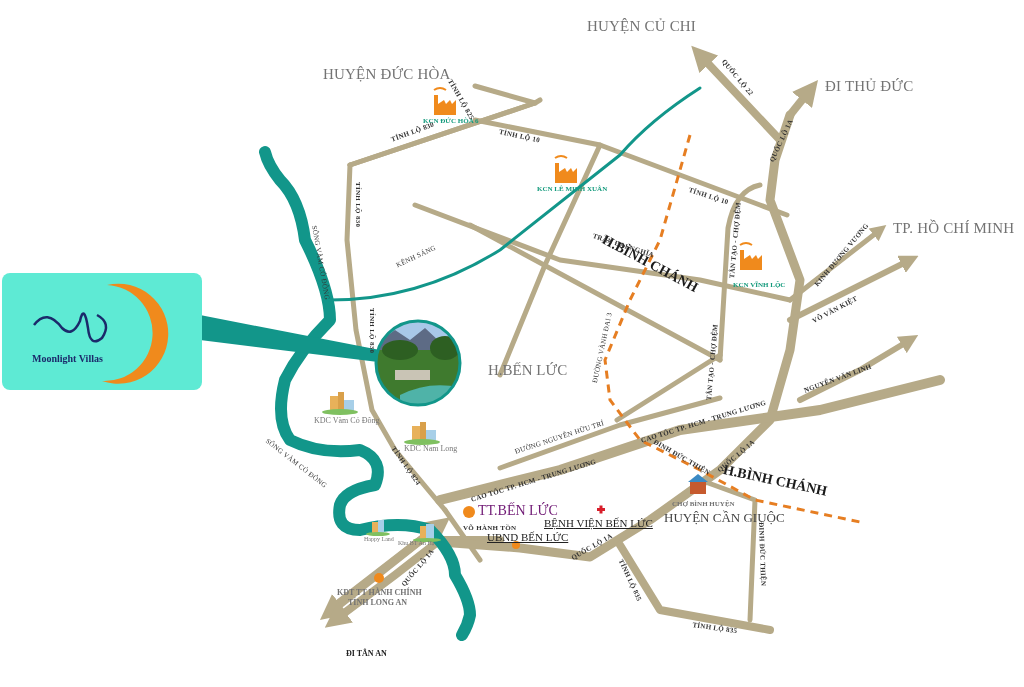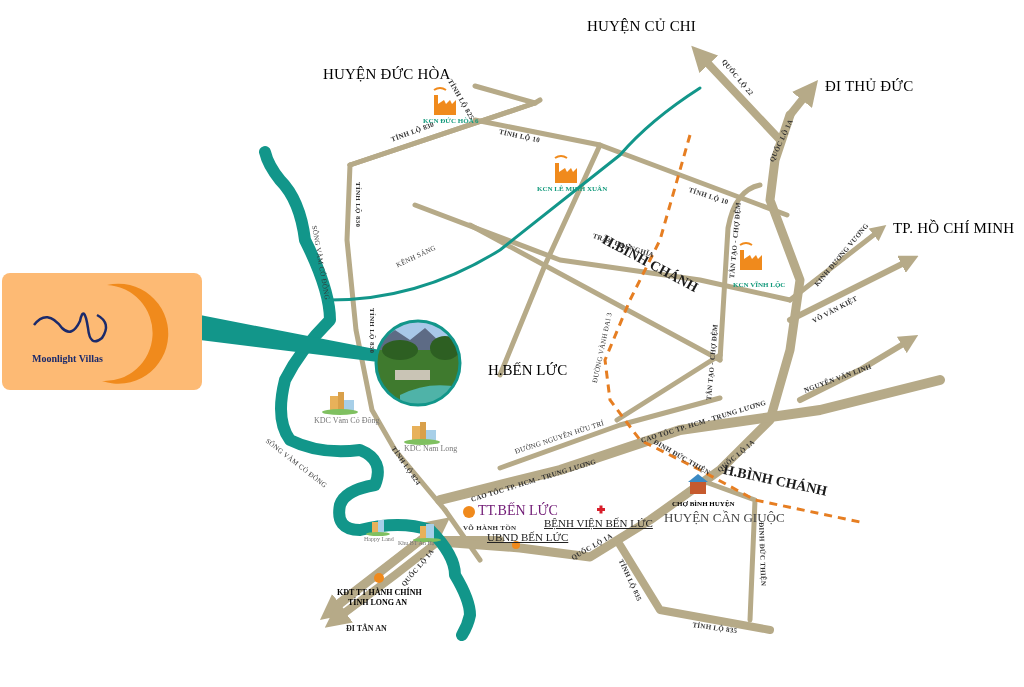--- a/index.html
+++ b/index.html
@@ -1,27 +1,27 @@
 <!DOCTYPE html>
 <html><head>
 <meta charset="utf-8">
 <style>
   html, body { margin:0; padding:0; background:#ffffff; }
   body { width:1024px; height:687px; overflow:hidden; position:relative; font-family:"Liberation Serif", serif; }
   #map { position:absolute; left:0; top:0; width:1024px; height:687px; }
-  .lbl { position:absolute; white-space:nowrap; color:#000000; font-family:"Liberation Serif", serif; }
+  .lbl { position:absolute; white-space:nowrap; color:#737373; font-family:"Liberation Serif", serif; }
   .big { font-size:15px; letter-spacing:0.2px; }
   .dist { font-size:14px; font-weight:bold; color:#1a1a1a; }
   .road { font-size:7px; color:#333; letter-spacing:0.3px; font-weight:bold; }
   .kcn { font-size:7px; color:#139a7c; font-weight:bold; }
   .kdc { font-size:8px; color:#777; }
-  .small { font-size:9px; color:#222; }
+  .small { font-size:9px; color:#222;margin-top:25px; }
   .center { font-size:14px; color:#701a75; }
   .ubnd { font-size:11px; color:#222;text-decoration:underline; }
-  .logo-card { position:absolute; left:2px; top:273px; width:200px; height:117px; background:#fdba74; border-radius:8px; }
+  .logo-card { position:absolute; left:2px; top:273px; width:200px; height:117px; background:#5eead4; border-radius:8px; }
   .logo-name { position:absolute; left:30px; top:80px; font-size:10px; font-weight:bold; color:#1b2a6b; font-family:"Liberation Serif", serif; }
 </style>
 </head>
 <body>
 
 <svg id="map" viewBox="0 0 1024 687" xmlns="http://www.w3.org/2000/svg">
   <defs>
     <marker id="arr" viewBox="0 0 10 10" refX="5" refY="5" markerWidth="3.2" markerHeight="3.2" orient="auto-start-reverse">
       <path d="M0,0 L10,5 L0,10 z" fill="#b6aa88"></path>
     </marker>

